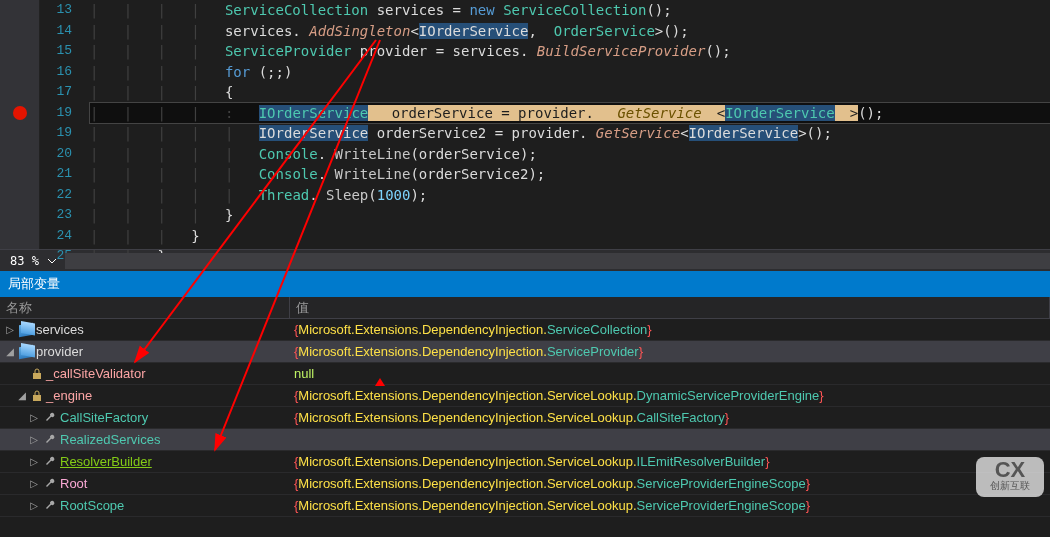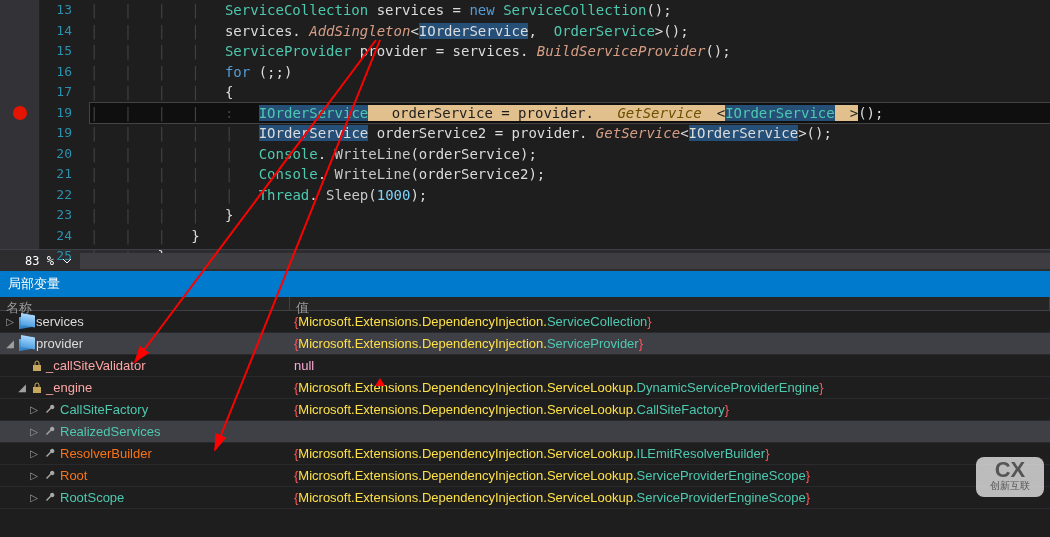--- a/index.html
+++ b/index.html
@@ -10,47 +10,47 @@
     font-size: 14px;
     width: 1050px;
     height: 537px;
     overflow: hidden;
     position: relative;
   }
   
   .editor { display: flex; height: 249px; background: #1e1e1e; }
   .bp-gutter { width: 40px; background: #333337; border-right:1px solid #222; }
   .bp { width:14px; height:14px; border-radius:50%; background:#e51400; margin:3px auto 0; }
-  .ln-gutter { width: 40px; background: #1e1e1e; text-align:right; padding-right:8px; color:#2b91af; line-height:20.5px; font-size:13px; }
+  .ln-gutter { width: 40px; background: #1e1e1e; text-align:right; padding-right:8px; color:#2b91af; line-height:20.5px; font-size:13px;font-family:Liberation Mono, monospace; }
   .code-area { flex:1; padding-left:10px; line-height:20.5px; font-size:14px; white-space:pre; position:relative; }
   .line { height:20.5px; }
   .hl-line { background:#0f0f0f; outline:1px solid #444; }
   .kw { color:#569cd6; }
   .type { color:#4ec9b0; }
   .ident { color:#dcdcdc; }
   .method { color:#c8c8c8; }
   .ext { color:#d69d85; font-style:italic; }
   .punct { color:#dcdcdc; }
   .num { color:#7dd3fc; }
   .sel-blue { background:#264f78; }
   .sel-yellow { background:#e2c08d; color:#1e1e1e;padding-left:15px; }
   .pipes { color:#404040; }
 
   
-  .zoom-bar { height:22px; background:#2d2d30; border-top:1px solid #3f3f46; display:flex; align-items:center; padding-left:21px; color:#fff; font-size:12px; }
+  .zoom-bar { height:22px; background:#2d2d30; border-top:1px solid #3f3f46; display:flex; align-items:center; padding-left:6px; color:#fff; font-size:12px; }
   .zoom-bar .pct { padding:2px 4px; }
   .zoom-bar .dd { width:14px; height:14px; display:flex; align-items:center; justify-content:center; margin-left:2px; }
   .scrollbar { flex:1; height:16px; background:#3e3e42; margin-left:6px; position:relative; }
 
   
   .panel-header { height:26px; background:#007acc; color:#fff; display:flex; align-items:center; padding-left:8px; font-size:13px; font-family:"Microsoft YaHei", sans-serif; }
 
   
   .vars { height: 240px; font-family:"Microsoft YaHei", Consolas, sans-serif; font-size:13px; position:relative; }
-  .vars-head { display:flex; height:14px; background:#252526; border-bottom:1px solid #3f3f46; }
+  .vars-head { display:flex; height:22px; background:#252526; border-bottom:1px solid #3f3f46; }
   .vars-head > div { padding:2px 6px; color:#999; border-right:1px solid #3f3f46; }
   .col-name { width:290px; }
   .col-val { flex:1; }
   .vrow { display:flex; height:22px; align-items:center; border-bottom:1px solid #2a2a2c; }
   .vrow.sel { background:#3f3f46; }
   .vname { width:290px; display:flex; align-items:center; padding-left:4px; }
   .vval { flex:1; padding-left:4px; color:#c8c8c8; }
   .tree-ar { width:12px; display:inline-flex; align-items:center; justify-content:center; color:#a0a0a0; font-size:10px; cursor:pointer; }
   .tree-sp { width:12px; display:inline-block; }
   .ico-cube { width:14px; height:12px; display:inline-block; vertical-align:middle; position:relative; margin:0 3px; }
@@ -150,21 +150,21 @@
       <div class="vrow">
         <div class="vname">
           <span class="tree-sp">&nbsp;&nbsp;&nbsp;</span>
           <span class="tree-ar">&nbsp;</span>
           <span class="ico-lock"><svg width="12" height="12" viewBox="0 0 12 12">
               <rect x="2" y="5" width="8" height="6" fill="#c8a85c"></rect>
               <path d="M4 5 V3 a2 2 0 0 1 4 0 V5" stroke="#c8a85c" fill="none"></path>
             </svg></span>
           <span class="prop-priv">_callSiteValidator</span>
         </div>
-        <div class="vval"><span style="color:#f9a8d4">null</span></div>
+        <div class="vval"><span style="color:#bef264">null</span></div>
       </div>
       <div class="vrow">
         <div class="vname">
           <span class="tree-sp">&nbsp;&nbsp;&nbsp;</span>
           <span class="tree-ar">◢</span>
           <span class="ico-lock"><svg width="12" height="12" viewBox="0 0 12 12">
               <rect x="2" y="5" width="8" height="6" fill="#c8a85c"></rect>
               <path d="M4 5 V3 a2 2 0 0 1 4 0 V5" stroke="#c8a85c" fill="none"></path>
             </svg></span>
           <span class="prop-priv">_engine</span>
@@ -201,35 +201,35 @@
       <div class="vrow">
         <div class="vname">
           <span class="tree-sp">&nbsp;&nbsp;&nbsp;</span>
           <span class="tree-sp">&nbsp;&nbsp;&nbsp;</span>
           <span class="tree-ar">▷</span>
           <span class="ico-wrench">
             <svg width="13" height="13" viewBox="0 0 13 13">
               <path d="M10 3a2 2 0 0 1-2.8 2.8L3 10l-1-1 4.2-4.2A2 2 0 0 1 10 3z" fill="#a8a8a8"></path>
             </svg>
           </span>
-          <span class="prop-name" style="color: #f97316;">ResolverBuilder</span>
+          <span class="prop-name" style="color: #84cc16; text-decoration: underline;">ResolverBuilder</span>
         </div>
         <div class="vval"><span class="val-brace-l">{</span><span class="val-ns">Microsoft.Extensions.DependencyInjection.ServiceLookup.</span><span class="val-type">ILEmitResolverBuilder</span><span class="val-brace-r">}</span></div>
       </div>
       <div class="vrow">
         <div class="vname">
           <span class="tree-sp">&nbsp;&nbsp;&nbsp;</span>
           <span class="tree-sp">&nbsp;&nbsp;&nbsp;</span>
           <span class="tree-ar">▷</span>
           <span class="ico-wrench">
             <svg width="13" height="13" viewBox="0 0 13 13">
               <path d="M10 3a2 2 0 0 1-2.8 2.8L3 10l-1-1 4.2-4.2A2 2 0 0 1 10 3z" fill="#a8a8a8"></path>
             </svg>
           </span>
-          <span class="prop-name" style="color: #f97316;">Root</span>
+          <span class="prop-name" style="color: #f9a8d4;">Root</span>
         </div>
         <div class="vval"><span class="val-brace-l">{</span><span class="val-ns">Microsoft.Extensions.DependencyInjection.ServiceLookup.</span><span class="val-type">ServiceProviderEngineScope</span><span class="val-brace-r">}</span></div>
       </div>
       <div class="vrow">
         <div class="vname">
           <span class="tree-sp">&nbsp;&nbsp;&nbsp;</span>
           <span class="tree-sp">&nbsp;&nbsp;&nbsp;</span>
           <span class="tree-ar">▷</span>
           <span class="ico-wrench">
             <svg width="13" height="13" viewBox="0 0 13 13">

